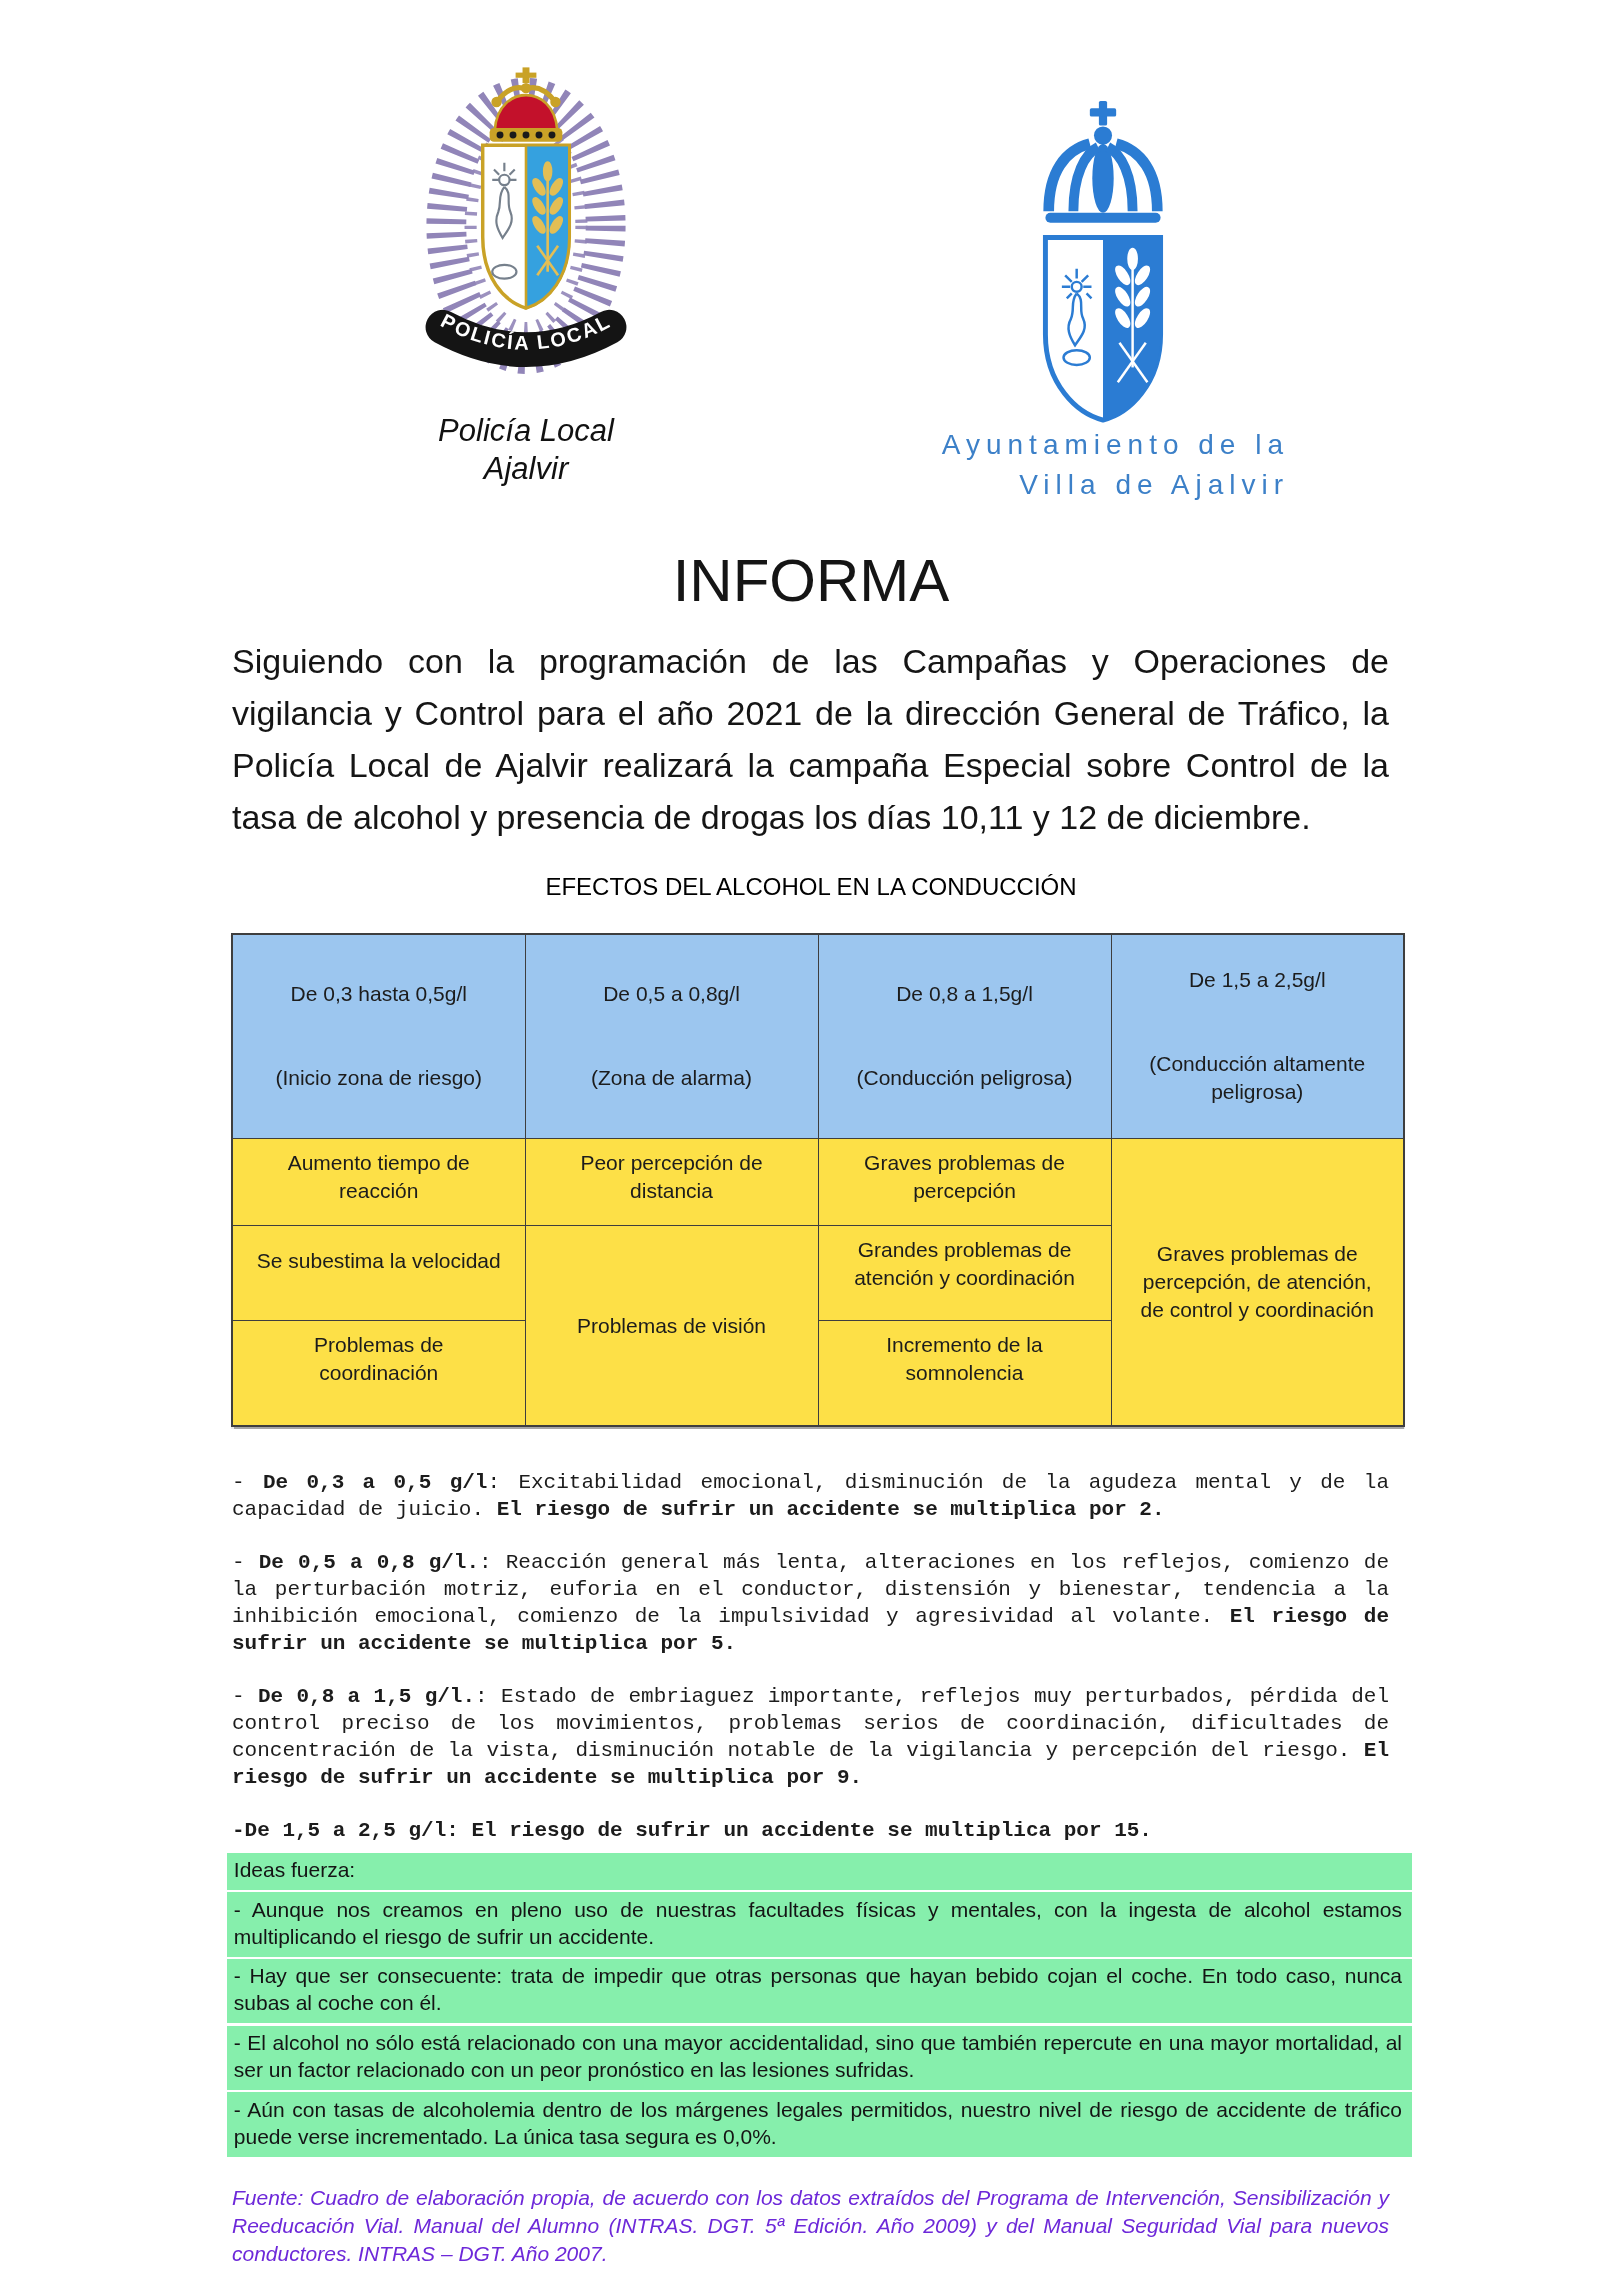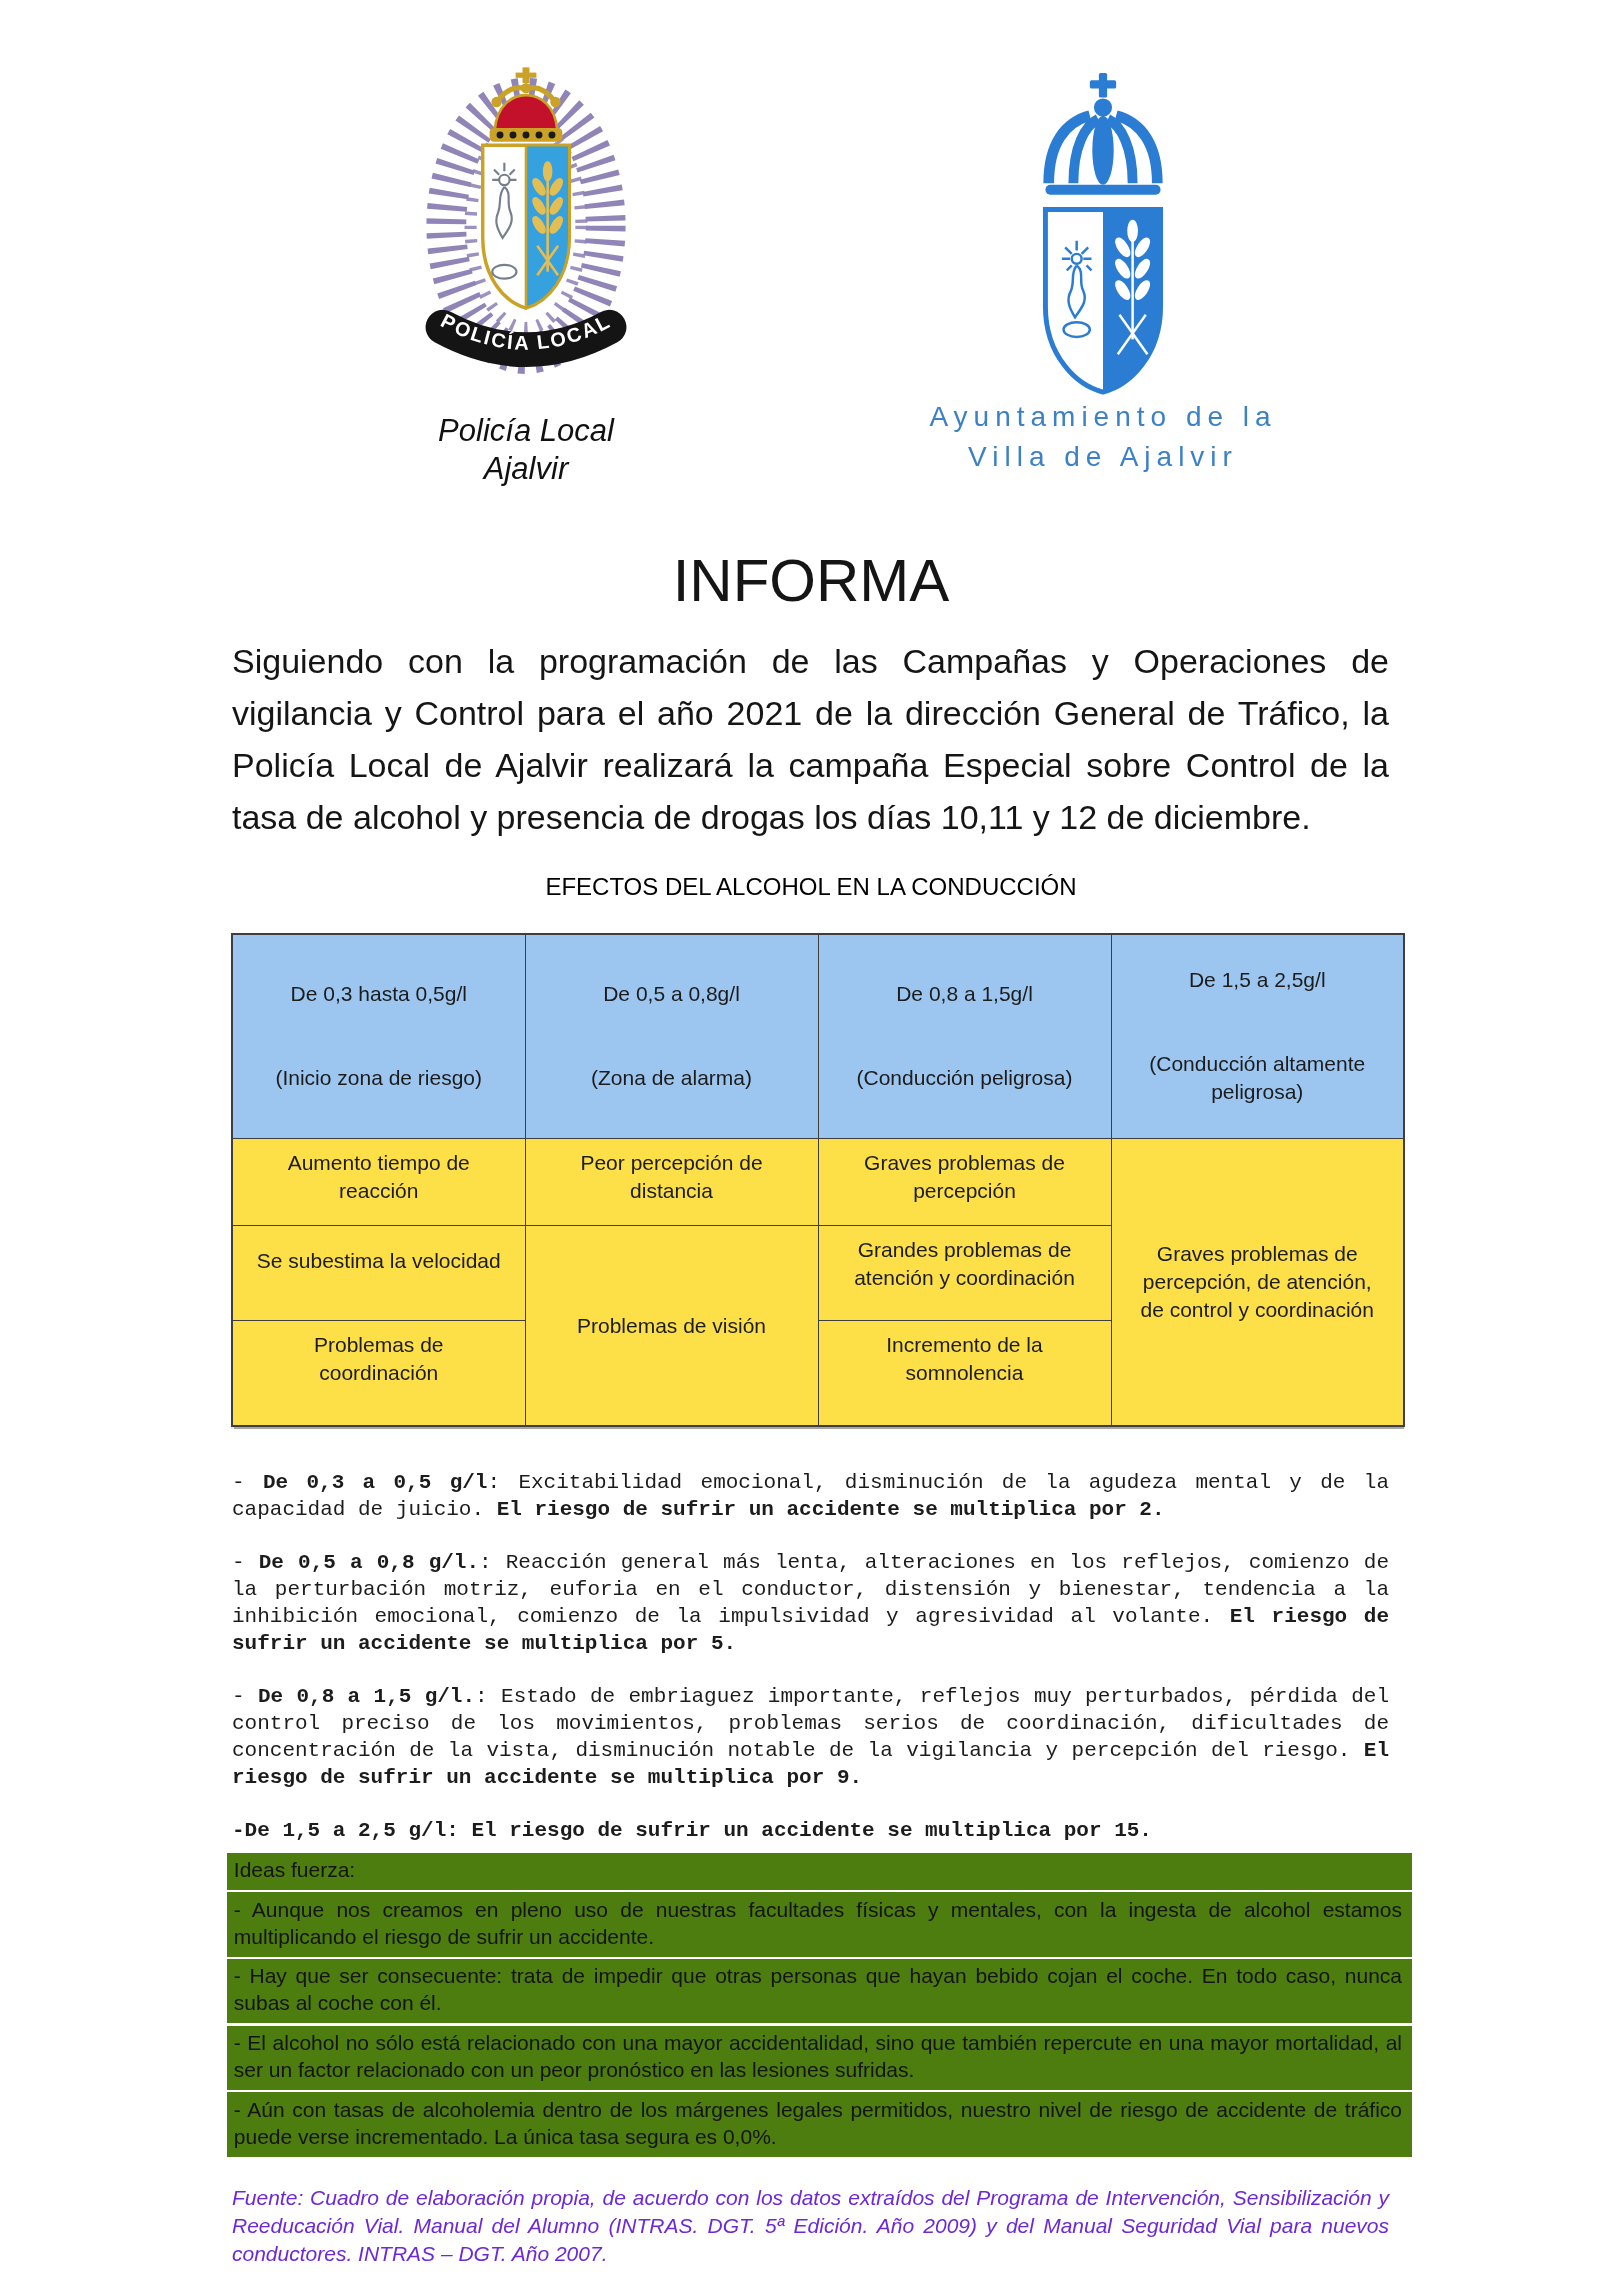--- a/index.html
+++ b/index.html
@@ -6,21 +6,21 @@
   html, body { background: #ffffff; }
   .page {
     width: 1622px; height: 2295px; background: #ffffff; position: relative;
     font-family: "Liberation Sans", sans-serif; color: #161616; overflow: hidden;
   }
   
   .header { position: relative; height: 507px; }
   .logo-left { position: absolute; left: 395px; top: 57px; width: 262px; text-align: center; }
   .logo-left svg { display: block; margin: 0 auto; }
   .badge-caption { font-style: italic; font-size: 31px; line-height: 38px; color: #111; margin-top: 0; }
-  .logo-right { position: absolute; left: 917px; top: 68px; width: 372px; text-align: center; }
+  .logo-right { position: absolute; left: 917px; top: 96px; width: 372px; text-align: right; }
   .logo-right svg { display: block; margin: 0 auto; }
   .ayto-caption { font-size: 28px; line-height: 40px; color: #3C80C8; letter-spacing: 6px; margin-top: 0; }
   
   .page-title { text-align: center; font-size: 60px; font-weight: 400; line-height: 1; margin-top: 44px; color: #151515; }
   .intro { margin: 24px 232px 0; width: 1157px; font-size: 34px; line-height: 52px; text-align: justify; color: #151515; }
   
   .section-heading { margin-top: 30px; text-align: center; font-size: 24px; font-weight: 400; color: #000; }
   .table-wrap { margin: 32px 0 0 231px; width: 1174px; }
   table { border-collapse: collapse; width: 100%; table-layout: fixed; border: 2.5px solid #3E3E3E; box-shadow: 0 1.7px 0.8px rgba(0,0,0,.35); padding-left: 28px; }
   th, td { border: 1.7px solid #3E3E3E; font-weight: 400; text-align: center; white-space: pre-line; font-size: 21px; line-height: 28px; color: #1c1c1c; }
@@ -30,21 +30,21 @@
   tr.row1 { height: 87px; } tr.row2 { height: 95px; } tr.row3 { height: 106px; }
   td.vspan { vertical-align: middle; padding: 6.8px 15px; }
   td.pad-deep { padding-top: 21px; }
   
   .risk { margin: 42px 232px 0; width: 1157px; font-size: 21px; line-height: 27px; text-align: justify; color: #1c1c1c; }
   .risk p { margin: 0 0 26px; font-family: Liberation Mono, monospace; }
   .risk p:last-child { margin-bottom: 0; }
   .risk b { font-weight: 700; }
   
   .ideas { margin: 8.4px 227px 0; width: 1185px; font-size: 21px; line-height: 27px; color: #141414; }
-  .idea { background: #4d7c0f; padding: 3.4px 10px 6.8px 6.8px; margin-bottom: 2.5px; text-align: justify; }
+  .idea { background: #86efac; padding: 3.4px 10px 6.8px 6.8px; margin-bottom: 2.5px; text-align: justify; }
   
   .fuente { margin: 27px 232px 0; width: 1157px; font-size: 21px; line-height: 28px; font-style: italic; text-align: justify; color: #6d28d9; }
 </style>
 </head>
 <body>
 
 <div class="page">
 
   <div class="header">
 

